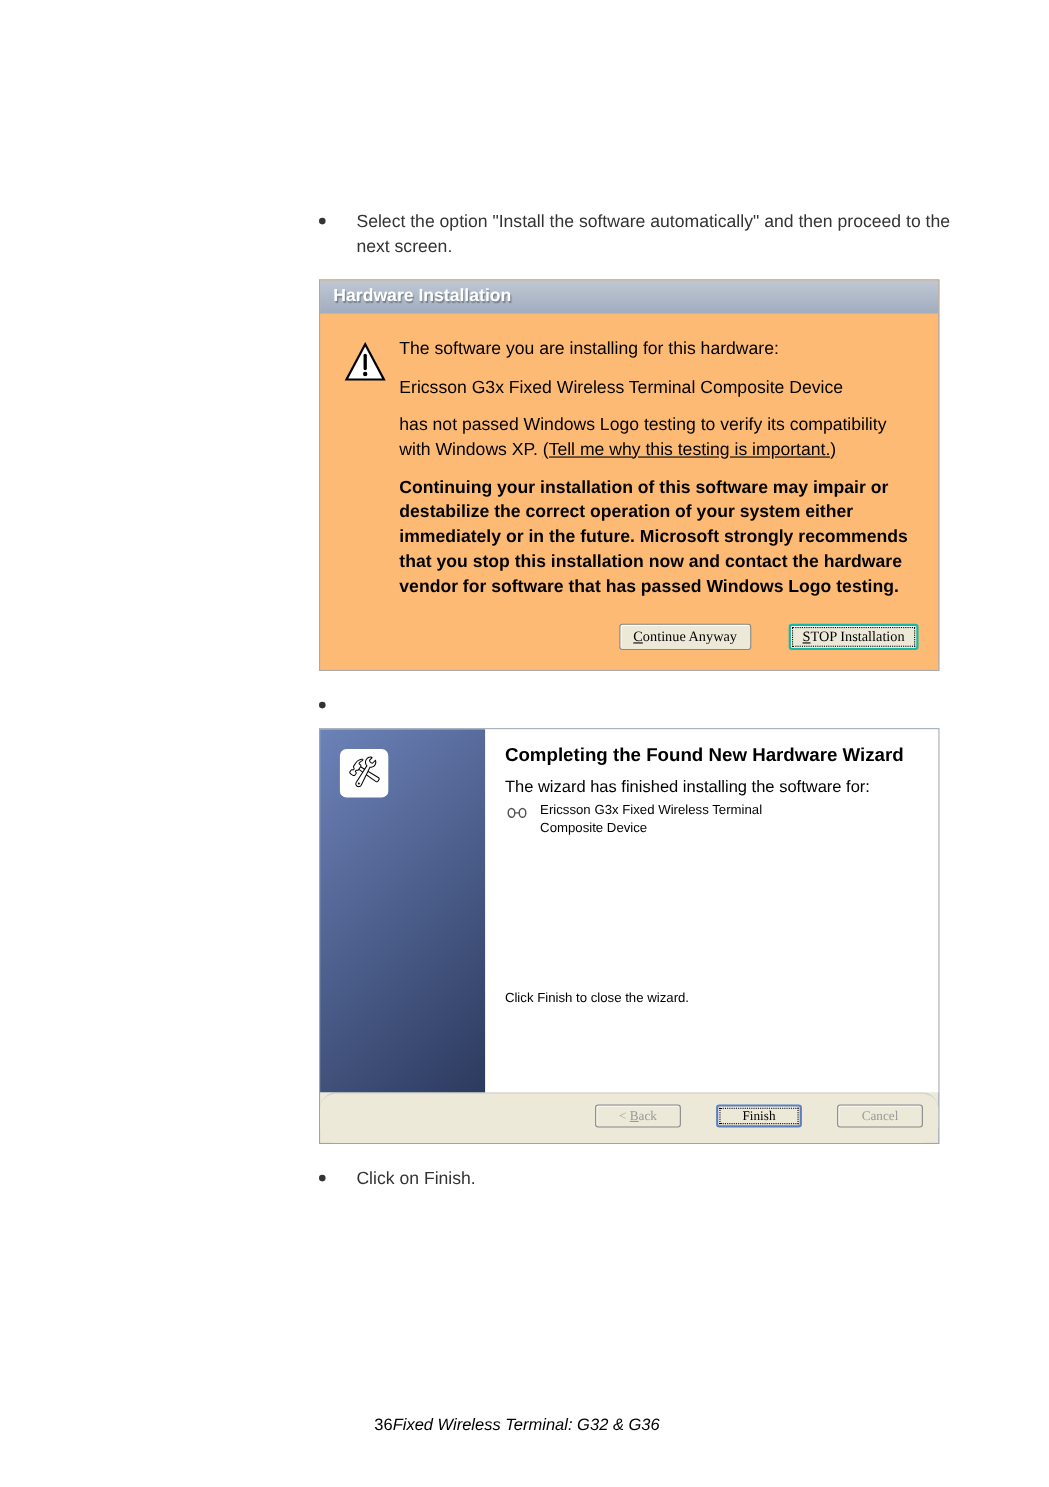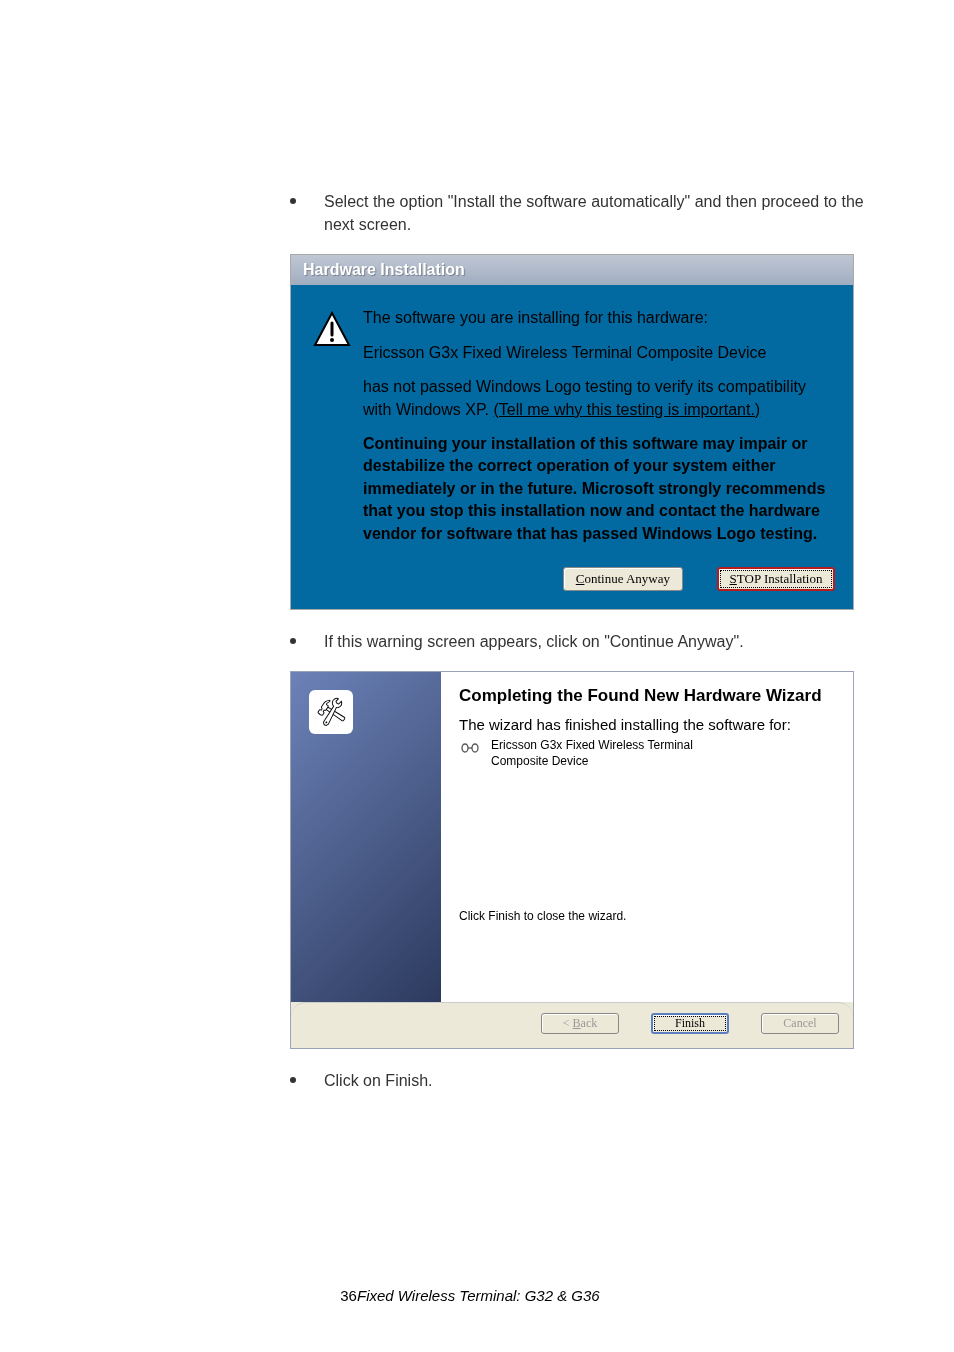--- a/index.html
+++ b/index.html
@@ -29,21 +29,21 @@
     border-radius: 50%;
     margin-right: 28px;
     margin-top: 8px;
     flex-shrink: 0;
   }
   .bullet-text { line-height: 1.45; }
   .dialog-1 {
     margin-left: 200px;
     margin-right: 10px;
     border: 1px solid #aaa;
-    background: #0369a1;
+    background: #fdba74;
     margin-bottom: 20px;
   }
   .dialog-1-title {
     background: linear-gradient(#bfc7d3, #a0adc0);
     color: #fff;
     font-weight: bold;
     padding: 6px 12px;
     font-size: 16px;
     text-shadow: 1px 1px 1px rgba(0,0,0,0.3);
   }
@@ -90,21 +90,21 @@
     border: 1px solid #888;
     border-radius: 3px;
     min-width: 118px;
     text-align: center;
     box-shadow: 1px 1px 0 #fff inset;
     margin-left: 24px;
   }
   .win-btn.focused {
     outline: 1px dotted #000;
     outline-offset: -4px;
-    border: 2px solid #b91c1c;
+    border: 2px solid #14b8a6;
     padding: 2px 1px;
   }
   .u { text-decoration: underline; }
 
   .dialog-2 {
     margin-left: 200px;
     margin-right: 10px;
     border: 1px solid #9aa3b8;
     background: #ece9d8;
     margin-bottom: 20px;
@@ -247,21 +247,20 @@
         <span class="u">C</span><span>ontinue Anyway</span>
       </div>
       <div class="win-btn focused">
         <span class="u">S</span><span>TOP Installation</span>
       </div>
     </div>
   </div>
 
   <div class="bullet-row">
     <div class="bullet-dot"></div>
-    <div class="bullet-text">If this warning screen appears, click on "Continue Anyway".</div>
   </div>
 
   <div class="dialog-2">
     <div class="dialog-2-body">
       <div class="wizard-side">
         <div class="wizard-side-icon">
           <span class="wizard-side-icon-inner">🛠</span>
         </div>
       </div>
       <div class="wizard-main">

